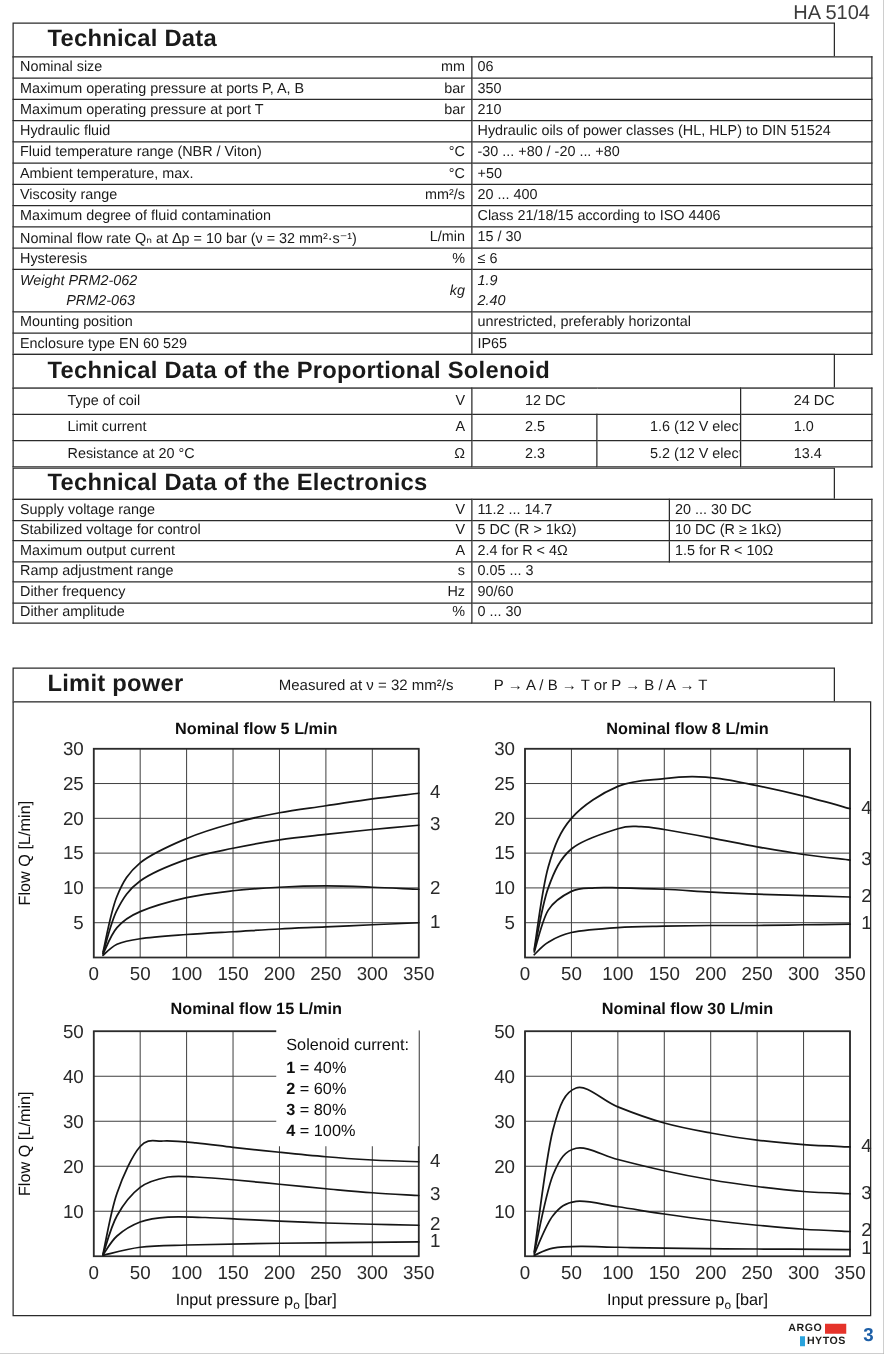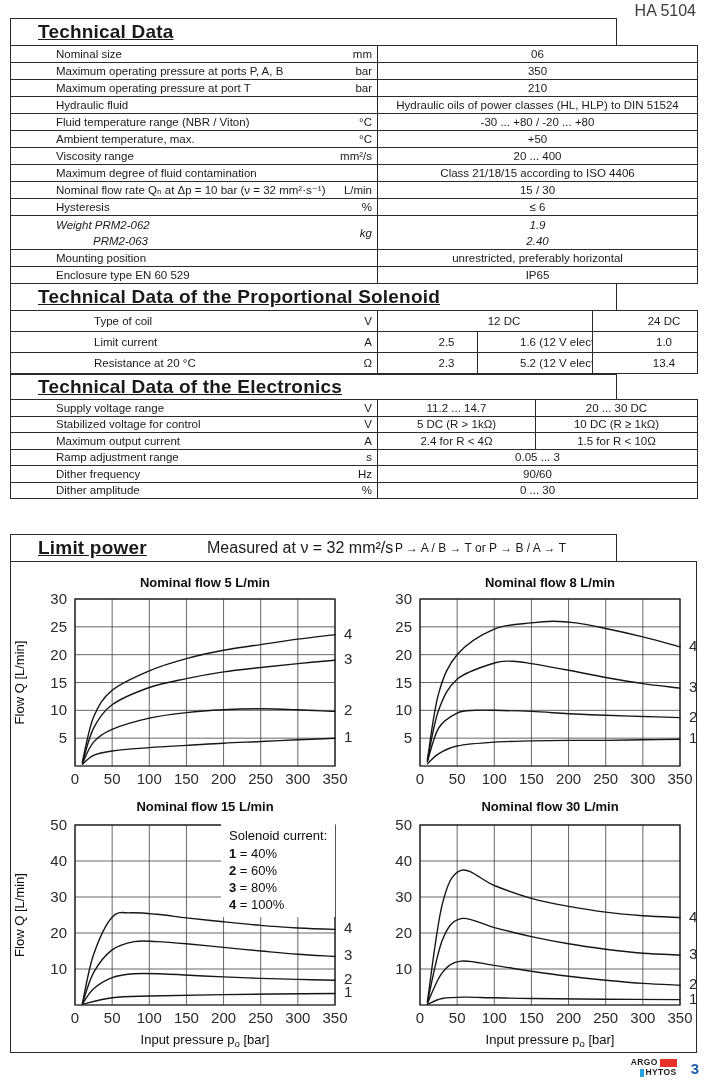--- a/index.html
+++ b/index.html
@@ -1,38 +1,38 @@
 <!DOCTYPE html>
 <html><head>
 <meta charset="utf-8">
 <style>
   html,body{margin:0;padding:0;background:#888;}
   .page{position:relative;width:707px;height:1083px;background:#ffffff;margin:0 auto;
         font-family:"Liberation Sans","DejaVu Sans",sans-serif;color:#1a1a1a;overflow:hidden;}
   .doc-ref{position:absolute;top:2px;right:11px;font-size:16px;color:#3c3c3c;}
-  .sec{position:absolute;left:10px;width:607px;background:#fff;border:1.5px solid #2b2b2b;
-       box-sizing:border-box;display:flex;align-items:center;text-decoration:underline;}
+  .sec{position:absolute;left:10px;width:658px;background:#fff;border:1.5px solid #2b2b2b;
+       box-sizing:border-box;display:flex;align-items:center;}
   .sec-title{font-size:19px;font-weight:bold;margin-left:27px;letter-spacing:0.2px;white-space:nowrap;}
   .dtable{position:absolute;left:10px;width:687px;border-collapse:collapse;table-layout:fixed;background:#fff;}
   .dtable td{border:1px solid #2b2b2b;font-size:11.5px;padding:0 4px;vertical-align:middle;
              color:#1a1a1a;overflow:hidden;white-space:nowrap;}
   .dtable{border:1.5px solid #2b2b2b;}
   #t1 td{height:16px;}
   #t1 tr.dbl td{height:33px;font-style:italic;}
   #t2 td{height:20px;padding-left:42px;}
   #t3 td{height:15.5px;}
-  .lc{display:flex;justify-content:space-between;align-items:center;margin-left:40px;}
+  .lc{display:flex;justify-content:space-between;align-items:center;}
   .lbl{padding-left:1px;}
   .unit{padding-right:1px;text-align:right;}
-  .vc{text-align:center;}
+  .vc{}
   .two-line span{display:block;line-height:16px;}
   .ind{padding-left:37px;}
   sub.cc{font-size:8px;}
   
-  .limit-measured{position:absolute;left:196px;font-size:16px;}
+  .limit-measured{position:absolute;left:212px;font-size:12px;}
   .limit-paths{position:absolute;left:384px;font-size:12px;}
   
   .chartbox{position:absolute;left:10px;width:687px;border:1.5px solid #2b2b2b;box-sizing:border-box;background:#fff;}
   svg.chart{position:absolute;overflow:visible;}
   .grid{stroke:#3f3f3f;stroke-width:0.8;}
   .pborder{fill:none;stroke:#2b2b2b;stroke-width:1.4;}
   .curve{fill:none;stroke:#161616;stroke-width:1.4;stroke-linecap:round;}
   .tick{font-size:15px;fill:#2a2a2a;}
   .ctitle{font-size:13px;font-weight:bold;fill:#0e0e0e;}
   .leg{font-size:13px;fill:#0e0e0e;}

